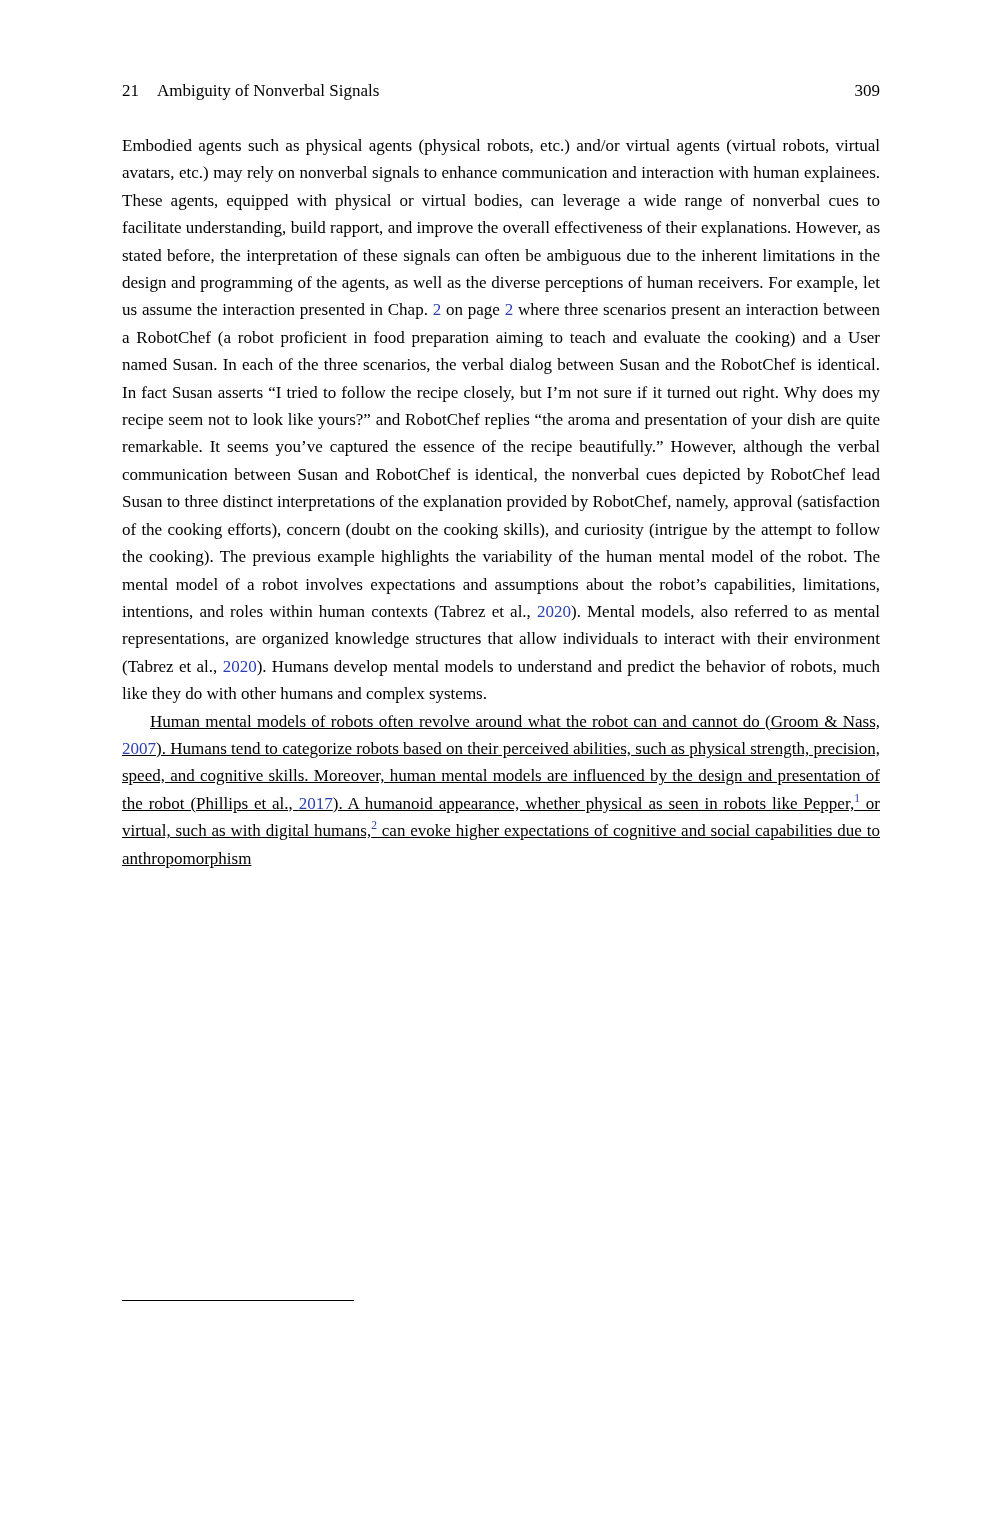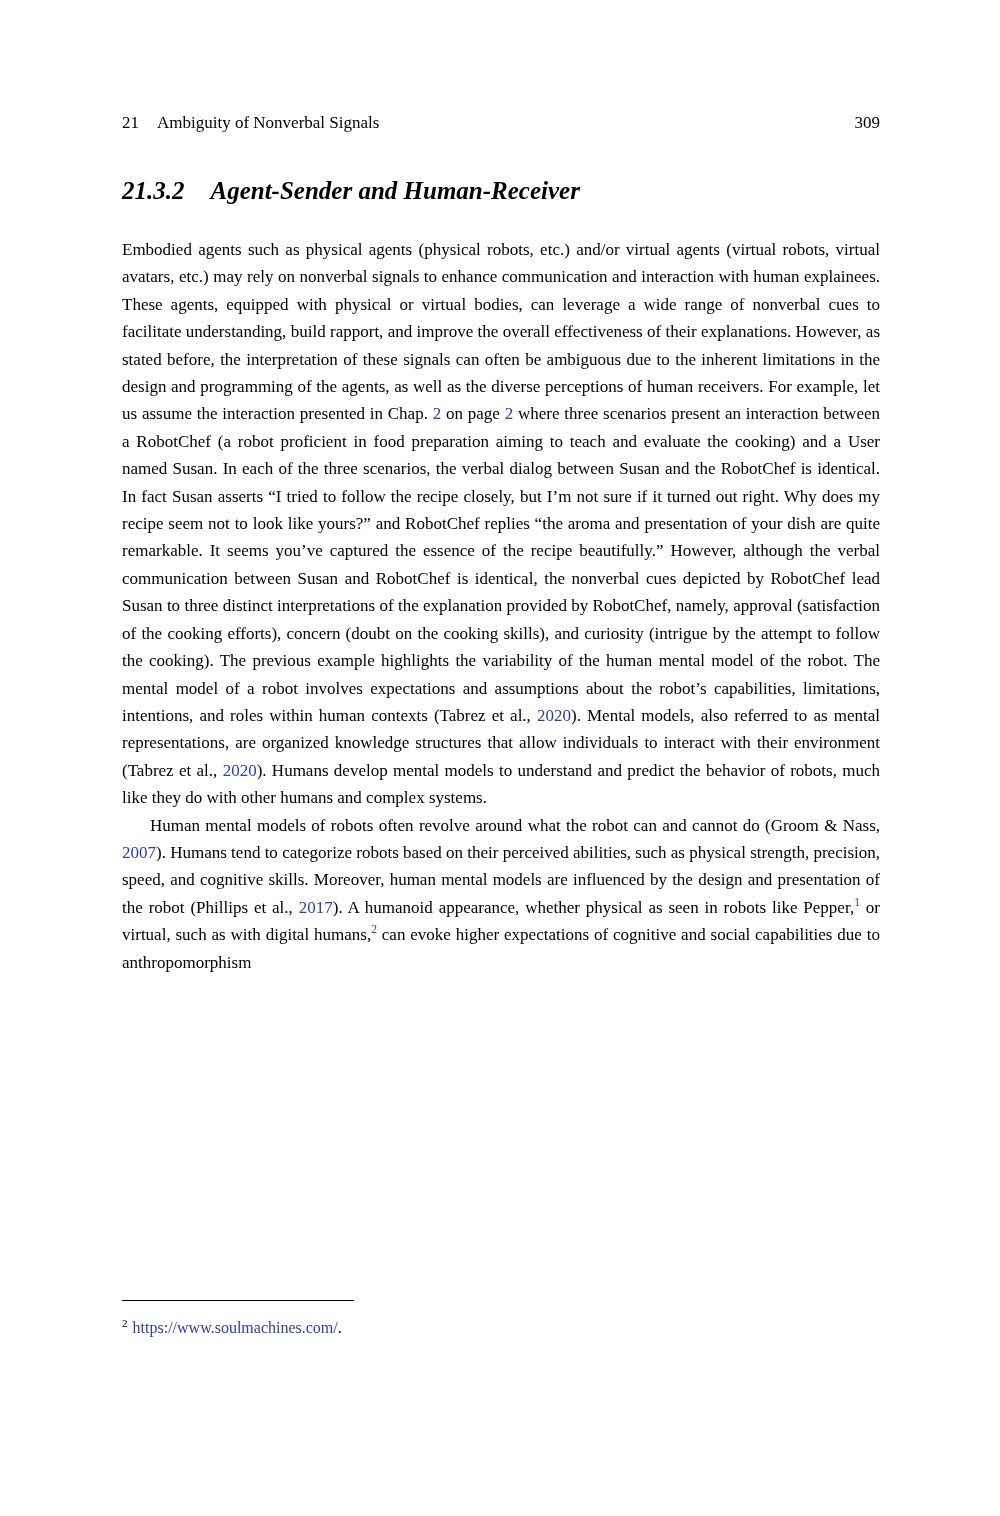--- a/index.html
+++ b/index.html
@@ -11,21 +11,20 @@
     background: #ffffff;
     color: #000000;
     font-family: "Liberation Serif", "DejaVu Serif", serif;
     overflow: hidden;
   }
   .content {
     position: absolute;
     left: 122px;
     width: 758px;
     top: 80px;
-    margin-top: 32px;
   }
   .running-header {
     display: flex;
     justify-content: space-between;
     align-items: baseline;
     font-size: 17px;
     line-height: 22px;
   }
   .running-header .left .chapter-num { margin-right: 18px; }
   .section-heading {
@@ -43,21 +42,21 @@
     line-height: 24px;
   }
   .subsection-heading .num { margin-right: 22px; }
   .body-text {
     margin-top: 30px;
     font-size: 17px;
     line-height: 27.4px;
     text-align: justify;
   }
   .body-text p { margin: 0; }
-  .body-text p.indented { text-indent: 28px; }
+  .body-text p.indented { text-indent: 28px; text-decoration: underline; }
   a.link {
     color: var(--link-color, #2a3eb1);
     text-decoration: none;
     cursor: pointer;
   }
   .sup {
     vertical-align: super;
     font-size: 0.68em;
     line-height: 0;
   }
@@ -85,32 +84,26 @@
 
 <div class="content">
 
   <div class="running-header">
     <div class="left">
       <span class="chapter-num">21</span><span>Ambiguity of Nonverbal Signals</span>
     </div>
     <span>309</span>
   </div>
 
-  <h2 class="section-heading">
-    <span class="num">21.3.2</span><span>Agent-Sender and Human-Receiver</span>
-  </h2>
 
 
   <div class="body-text">
     <p><span>Embodied agents such as physical agents (physical robots, etc.) and/or virtual agents (virtual robots, virtual avatars, etc.) may rely on nonverbal signals to enhance communication and interaction with human explainees. These agents, equipped with physical or virtual bodies, can leverage a wide range of nonverbal cues to facilitate understanding, build rapport, and improve the overall effectiveness of their explanations. However, as stated before, the interpretation of these signals can often be ambiguous due to the inherent limitations in the design and programming of the agents, as well as the diverse perceptions of human receivers. For example, let us assume the interaction presented in Chap. </span><a href="#" class="link">2</a><span> on page </span><a href="#" class="link">2</a><span> where three scenarios present an interaction between a RobotChef (a robot proficient in food preparation aiming to teach and evaluate the cooking) and a User named Susan. In each of the three scenarios, the verbal dialog between Susan and the RobotChef is identical. In fact Susan asserts “I tried to follow the recipe closely, but I’m not sure if it turned out right. Why does my recipe seem not to look like yours?” and RobotChef replies “the aroma and presentation of your dish are quite remarkable. It seems you’ve captured the essence of the recipe beautifully.” However, although the verbal communication between Susan and RobotChef is identical, the nonverbal cues depicted by RobotChef lead Susan to three distinct interpretations of the explanation provided by RobotChef, namely, approval (satisfaction of the cooking efforts), concern (doubt on the cooking skills), and curiosity (intrigue by the attempt to follow the cooking). The previous example highlights the variability of the human mental model of the robot. The mental model of a robot involves expectations and assumptions about the robot’s capabilities, limitations, intentions, and roles within human contexts (Tabrez et al., </span><a href="#" class="link">2020</a><span>). Mental models, also referred to as mental representations, are organized knowledge structures that allow individuals to interact with their environment (Tabrez et al., </span><a href="#" class="link">2020</a><span>). Humans develop mental models to understand and predict the behavior of robots, much like they do with other humans and complex systems.</span></p>
     <p class="indented"><span>Human mental models of robots often revolve around what the robot can and cannot do (Groom &amp; Nass, </span><a href="#" class="link">2007</a><span>). Humans tend to categorize robots based on their perceived abilities, such as physical strength, precision, speed, and cognitive skills. Moreover, human mental models are influenced by the design and presentation of the robot (Phillips et al., </span><a href="#" class="link">2017</a><span>). A humanoid appearance, whether physical as seen in robots like Pepper,</span><a href="#" class="link sup">1</a><span> or virtual, such as with digital humans,</span><a href="#" class="link sup">2</a><span> can evoke higher expectations of cognitive and social capabilities due to anthropomorphism</span></p>
   </div>
 
 </div>
 
 <div class="footnotes">
   <div class="footnote-rule"></div>
 
 
-  <div class="footnote">
-    <sup>2</sup><a class="link" href="#">https://www.soulmachines.com/</a><span>.</span>
-  </div>
 </div>
 
 </body></html>

